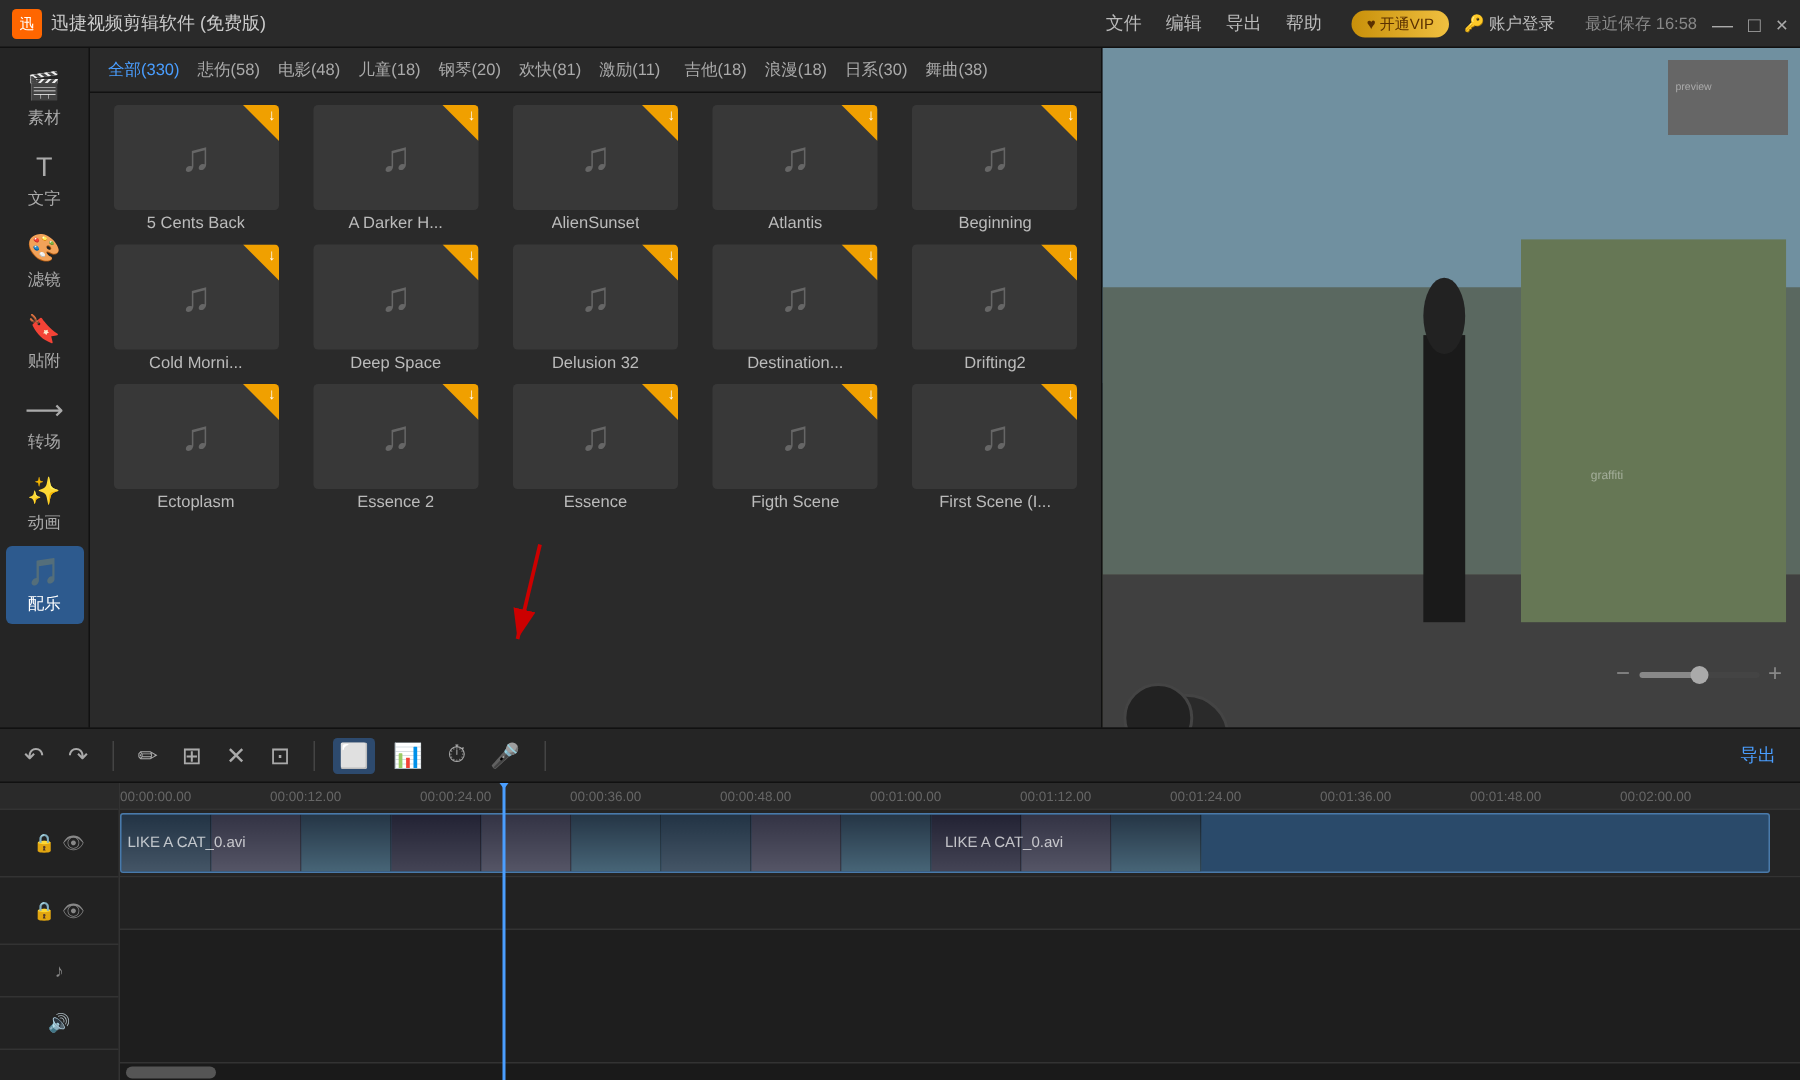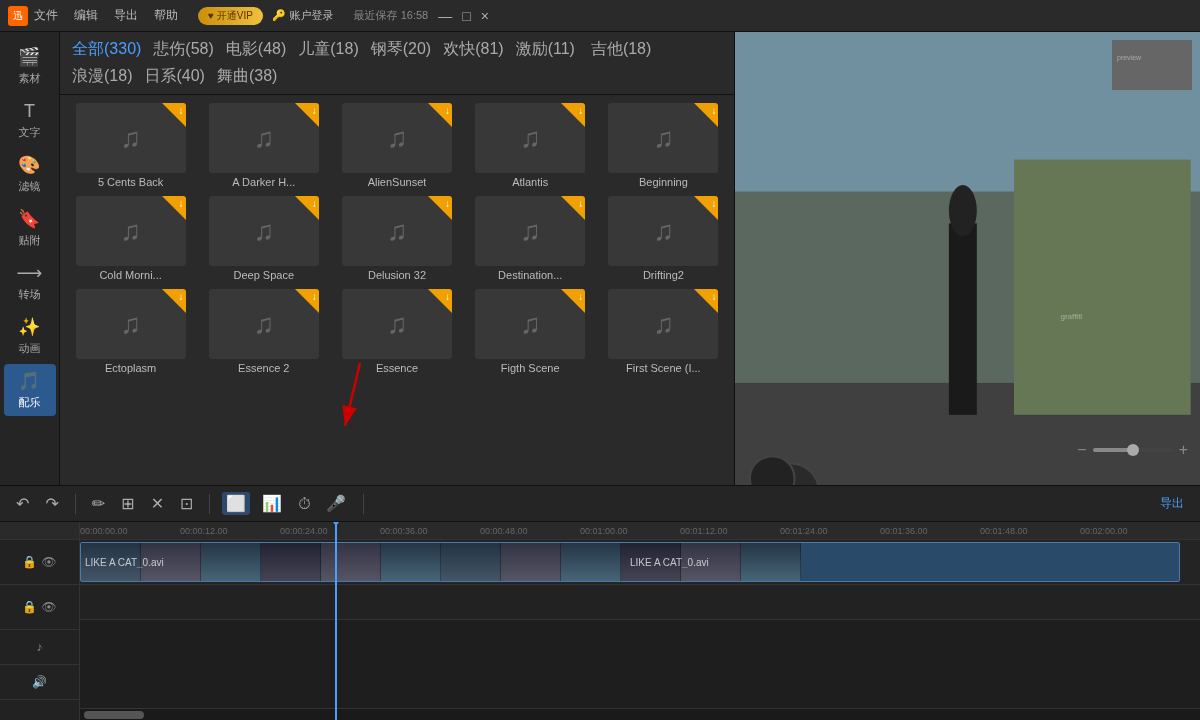--- a/index.html
+++ b/index.html
@@ -37,21 +37,21 @@
     
     #media-panel {
       width: 675px; background: #2a2a2a; display: flex; flex-direction: column;
       border-right: 1px solid #111;
     }
 
     
     #tag-bar {
       padding: 6px 8px; display: flex; flex-wrap: wrap; gap: 4px; border-bottom: 1px solid #111;
     }
-    .tag { font-size: 16px; color: #aaa; cursor: pointer; padding: 1px 4px; border-radius: 2px; }
+    .tag { font-size: 11px; color: #aaa; cursor: pointer; padding: 1px 4px; border-radius: 2px; }
     .tag.active { color: #4a9eff; }
 
     
     #media-grid {
       flex: 1; overflow-y: auto; padding: 8px; display: grid;
       grid-template-columns: repeat(5, 1fr); gap: 8px; align-content: start;
     }
     #media-grid::-webkit-scrollbar { width: 6px; }
     #media-grid::-webkit-scrollbar-thumb { background: #555; border-radius: 3px; }
     #media-grid::-webkit-scrollbar-track { background: #2a2a2a; }
@@ -224,20 +224,21 @@
     }
     .red-arrow svg { width: 60px; height: 80px; }
   </style>
 </head>
 <body>
 
 <div id="titlebar">
   <div class="logo">
       <span>迅</span>
     </div>
+  <span class="title">迅捷视频剪辑软件 (免费版)</span>
   <div class="menus">
     <span>文件</span>
     <span>编辑</span>
     <span>导出</span>
     <span>帮助</span>
   </div>
   <div class="vip-btn">♥ 开通VIP</div>
   <div class="login-btn">🔑 账户登录</div>
   <span class="save-time">最近保存 16:58</span>
   <div class="win-btns">
@@ -285,21 +286,21 @@
       <span class="tag active">全部(330)</span>
       <span class="tag">悲伤(58)</span>
       <span class="tag">电影(48)</span>
       <span class="tag">儿童(18)</span>
       <span class="tag">钢琴(20)</span>
       <span class="tag">欢快(81)</span>
       <span class="tag">激励(11)</span>
       <br style="flex-basis:100%">
       <span class="tag">吉他(18)</span>
       <span class="tag">浪漫(18)</span>
-      <span class="tag">日系(40)</span>
+      <span class="tag">日系(30)</span>
       <span class="tag">舞曲(38)</span>
     </div>
     <div id="media-grid">
 
     <div class="media-item">
       <div class="media-thumb">
         <span class="note-icon">♫</span>
         <div class="dl-badge"></div>
       </div>
       <span class="media-label">5 Cents Back</span>

